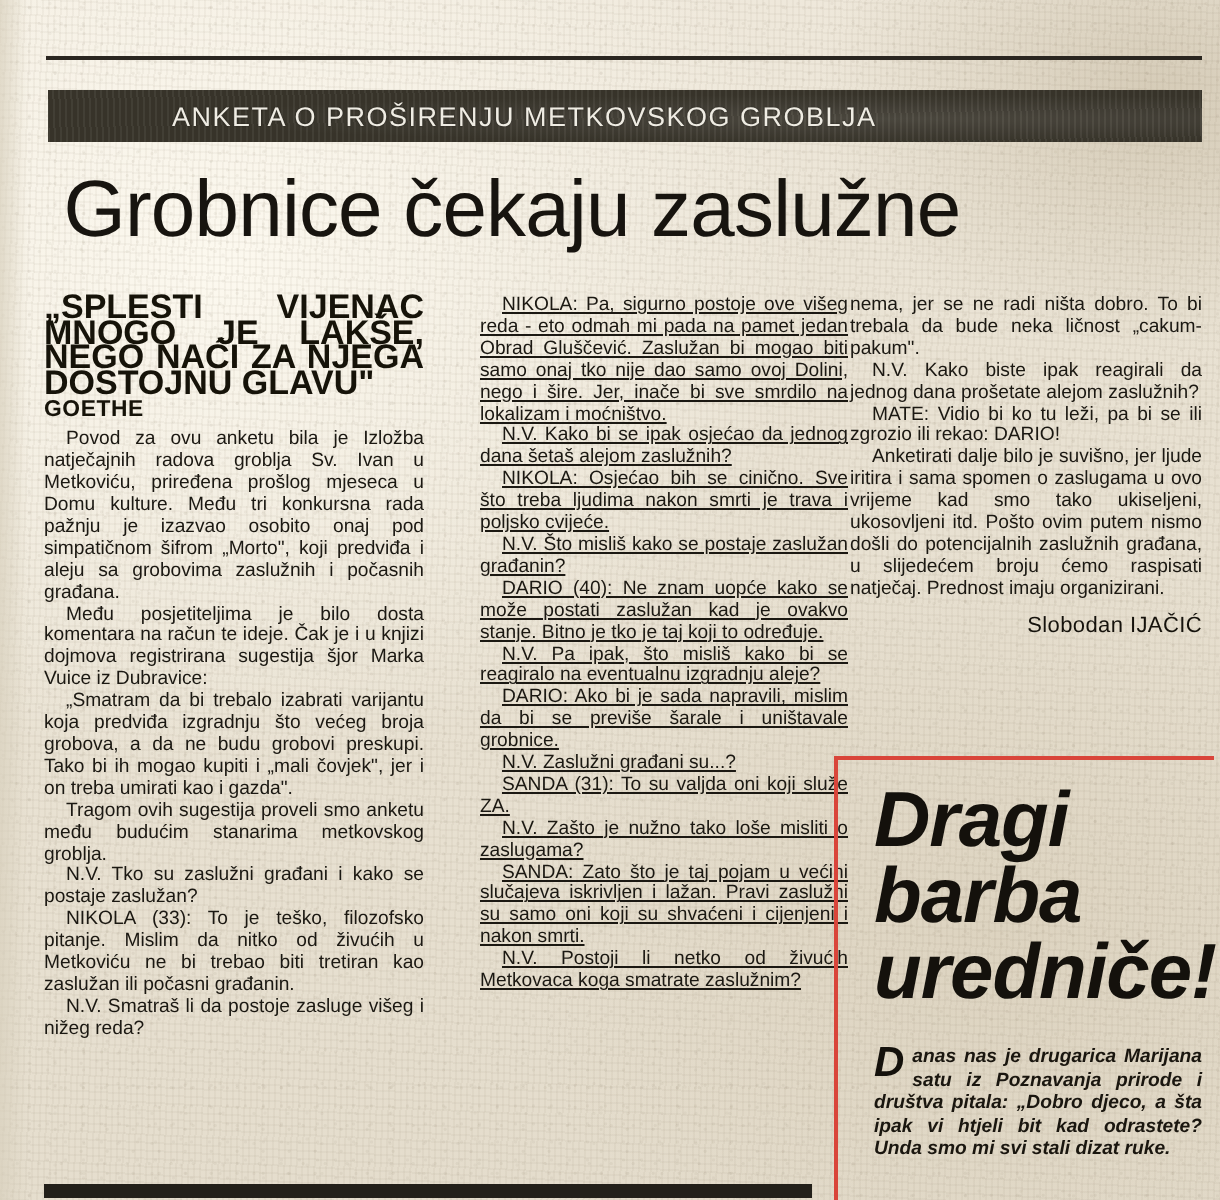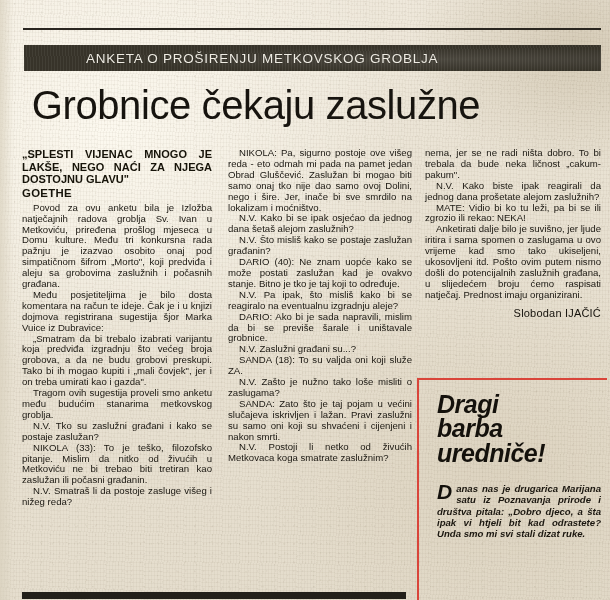--- a/index.html
+++ b/index.html
@@ -121,25 +121,25 @@
     color: #1b1812;
     text-align: justify;
     text-justify: inter-word;
     font-family: "Liberation Sans", sans-serif;
     -webkit-font-smoothing: none;
   }
   .col p { margin: 0; }
   .col p.ind { text-indent: 11px; }
 
   #col1 { left: 22px;  width: 190px; }
-  #col2 { left: 228px; width: 184px; }
+  #col2 { left: 240px; width: 184px; text-decoration: underline; }
   #col3 { left: 425px; width: 176px; }
 
   .pull-quote {
-    font-size: 11px;
+    font-size: 17px;
     line-height: 12.6px;
     font-weight: 700;
     text-align: justify;
     margin-bottom: 2px;
     color: #161309;
   }
   .quote-attr {
     font-size: 11.4px;
     font-weight: 700;
     text-align: left;
@@ -168,21 +168,21 @@
     box-sizing: border-box;
   }
   .redbox-inner {
     position: absolute;
     left: 6px;
     top: 6px;
     right: 0;
     bottom: 0;
   }
   .box-title {
-    font-size: 25px;
+    font-size: 39px;
     font-style: italic;
     font-weight: 700;
     line-height: 0.97;
     color: #14110c;
     letter-spacing: -0.5px;
     padding-left: 12px;
     padding-top: 6px;
   }
   .box-body {
     font-size: 9.6px;
@@ -251,35 +251,36 @@
     <p class="ind">„Smatram da bi trebalo izabrati varijantu koja predviđa izgradnju što većeg broja grobova, a da ne budu grobovi preskupi. Tako bi ih mogao kupiti i „mali čovjek", jer i on treba umirati kao i gazda".</p>
     <p class="ind">Tragom ovih sugestija proveli smo anketu među budućim stanarima metkovskog groblja.</p>
     <p class="ind">N.V. Tko su zaslužni građani i kako se postaje zaslužan?</p>
     <p class="ind">NIKOLA (33): To je teško, filozofsko pitanje. Mislim da nitko od živućih u Metkoviću ne bi trebao biti tretiran kao zaslužan ili počasni građanin.</p>
     <p class="ind">N.V. Smatraš li da postoje zasluge višeg i nižeg reda?</p>
   </div>
 
   <div class="col" id="col2">
     <p class="ind">NIKOLA: Pa, sigurno postoje ove višeg reda - eto odmah mi pada na pamet jedan Obrad Gluščević. Zaslužan bi mogao biti samo onaj tko nije dao samo ovoj Dolini, nego i šire. Jer, inače bi sve smrdilo na lokalizam i moćništvo.</p>
     <p class="ind">N.V. Kako bi se ipak osjećao da jednog dana šetaš alejom zaslužnih?</p>
+    <p class="ind">NIKOLA: Osjećao bih se cinično. Sve što treba ljudima nakon smrti je trava i poljsko cvijeće.</p>
     <p class="ind">N.V. Što misliš kako se postaje zaslužan građanin?</p>
     <p class="ind">DARIO (40): Ne znam uopće kako se može postati zaslužan kad je ovakvo stanje. Bitno je tko je taj koji to određuje.</p>
     <p class="ind">N.V. Pa ipak, što misliš kako bi se reagiralo na eventualnu izgradnju aleje?</p>
     <p class="ind">DARIO: Ako bi je sada napravili, mislim da bi se previše šarale i uništavale grobnice.</p>
     <p class="ind">N.V. Zaslužni građani su...?</p>
-    <p class="ind">SANDA (18): To su valjda oni koji služe ZA.</p>
+    <p class="ind">SANDA (31): To su valjda oni koji služe ZA.</p>
     <p class="ind">N.V. Zašto je nužno tako loše misliti o zaslugama?</p>
     <p class="ind">SANDA: Zato što je taj pojam u većini slučajeva iskrivljen i lažan. Pravi zaslužni su samo oni koji su shvaćeni i cijenjeni i nakon smrti.</p>
     <p class="ind">N.V. Postoji li netko od živućih Metkovaca koga smatrate zaslužnim?</p>
   </div>
 
   <div class="col" id="col3">
     <p>nema, jer se ne radi ništa dobro. To bi trebala da bude neka ličnost „cakum-pakum".</p>
     <p class="ind">N.V. Kako biste ipak reagirali da jednog dana prošetate alejom zaslužnih?</p>
-    <p class="ind">MATE: Vidio bi ko tu leži, pa bi se ili zgrozio ili rekao: NEKA!</p>
+    <p class="ind">MATE: Vidio bi ko tu leži, pa bi se ili zgrozio ili rekao: DARIO!</p>
     <p class="ind">Anketirati dalje bilo je suvišno, jer ljude iritira i sama spomen o zaslugama u ovo vrijeme kad smo tako ukiseljeni, ukosovljeni itd. Pošto ovim putem nismo došli do potencijalnih zaslužnih građana, u slijedećem broju ćemo raspisati natječaj. Prednost imaju organizirani.</p>
     <div class="signature">Slobodan IJAČIĆ</div>
   </div>
 
   <div class="redbox">
     <div class="redbox-inner">
       <div class="box-title">
         <div>Dragi</div>
         <div>barba</div>
         <div>uredniče!</div>

